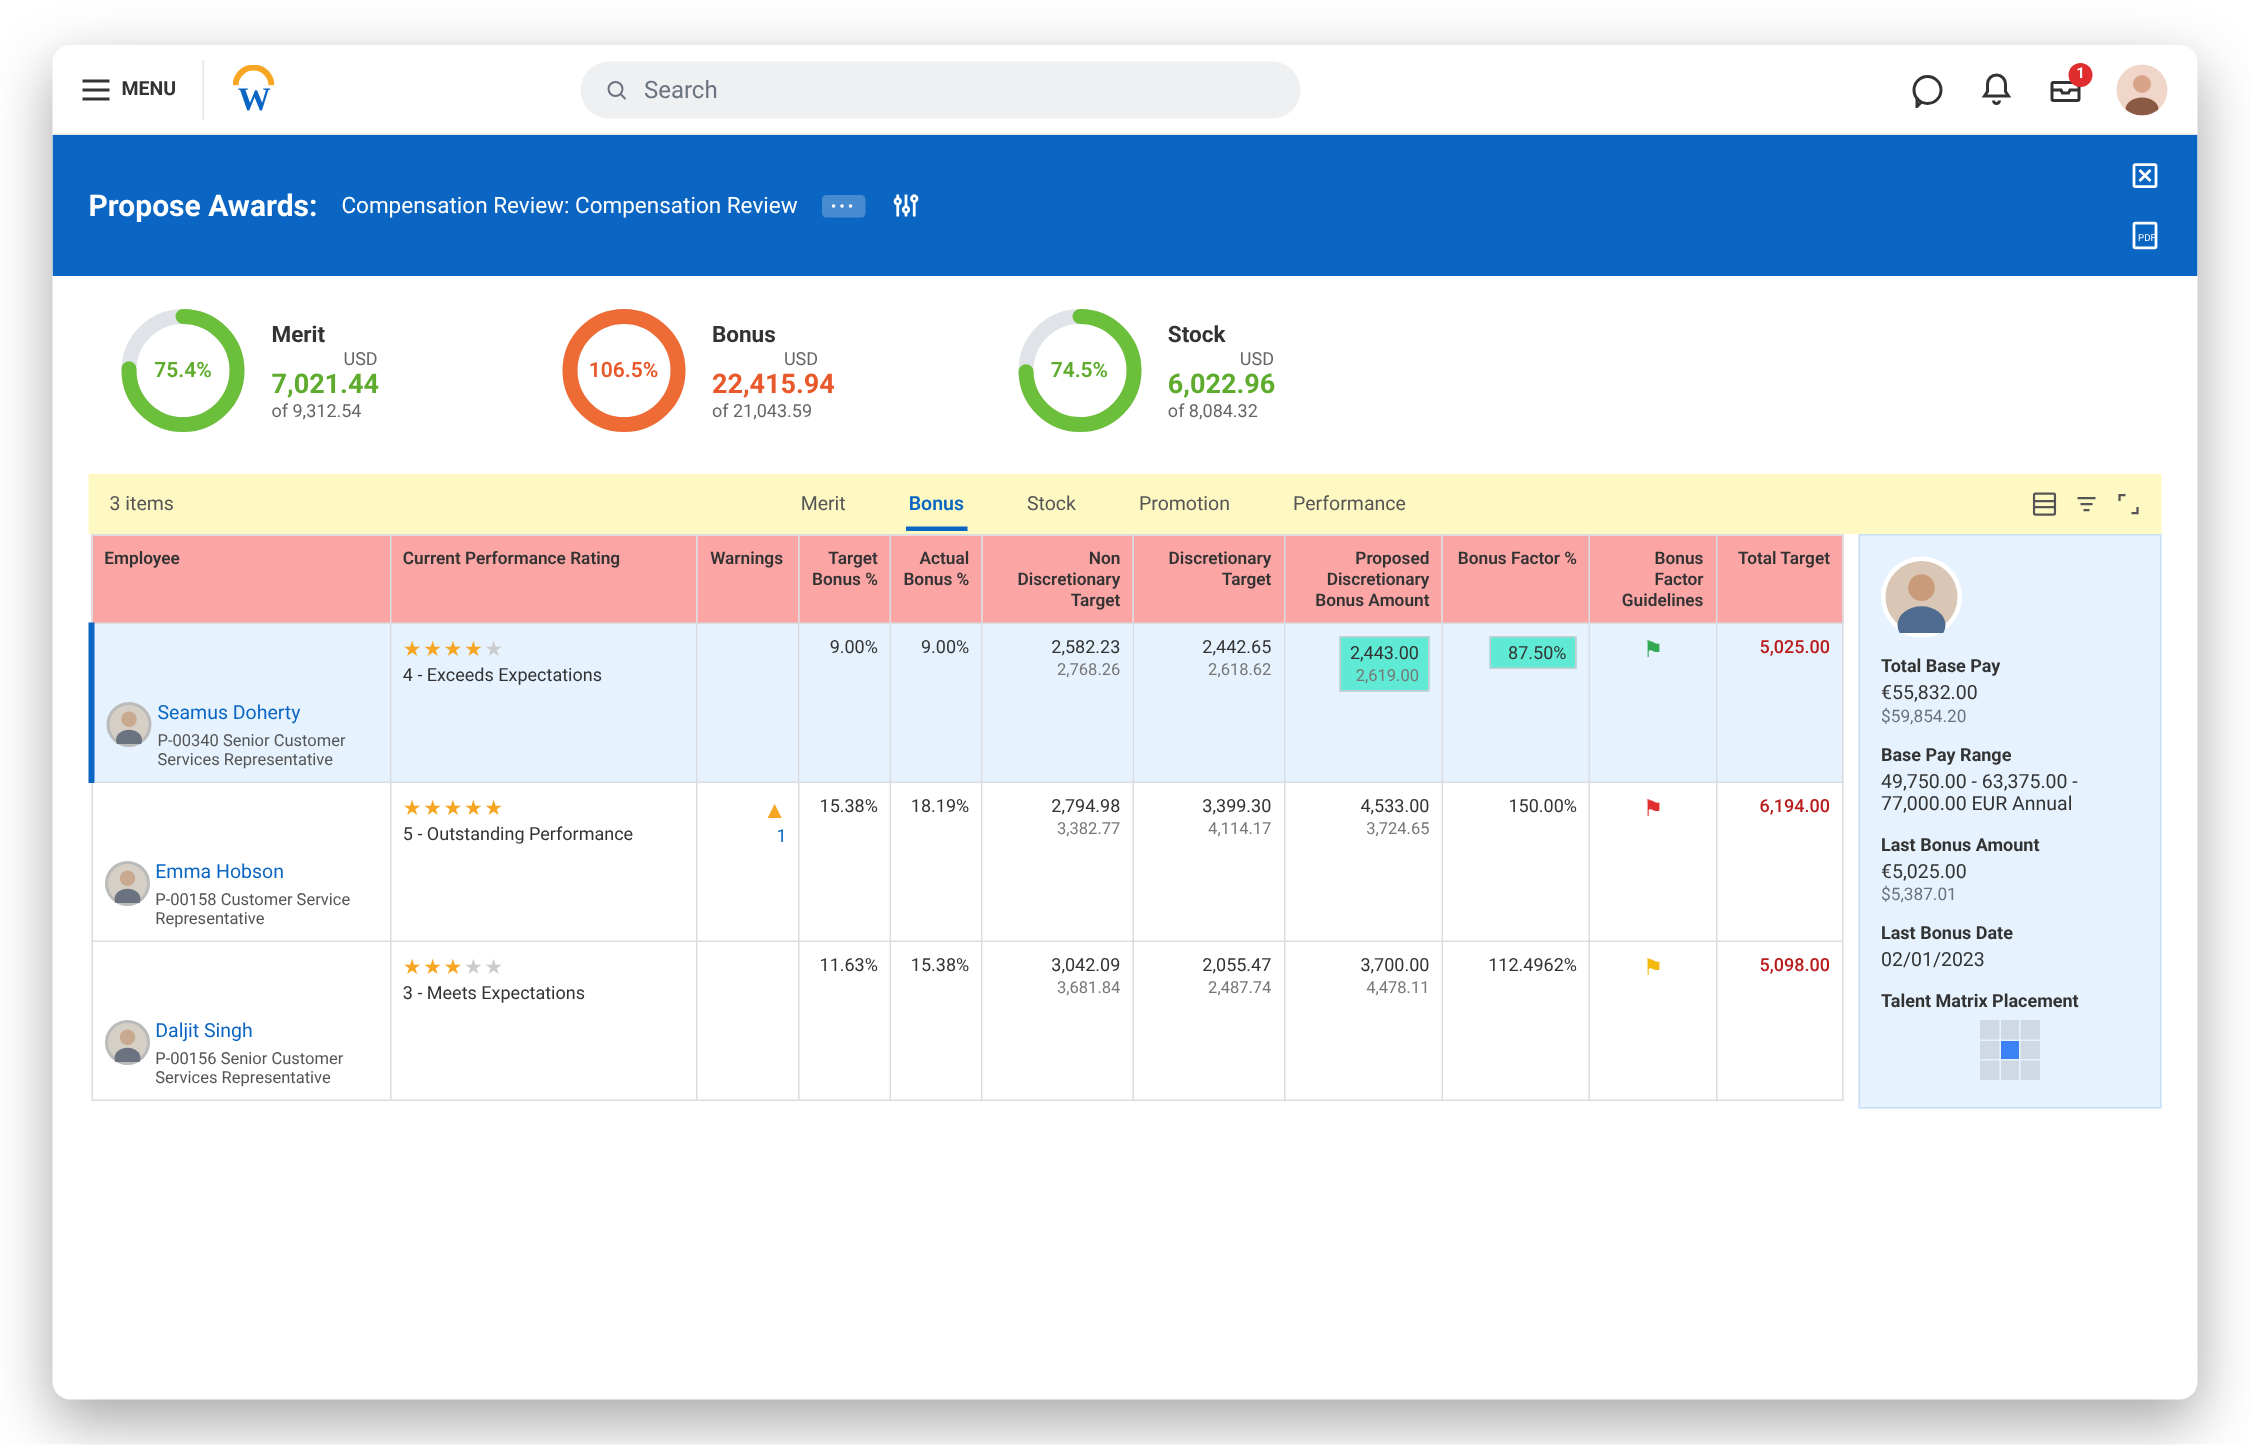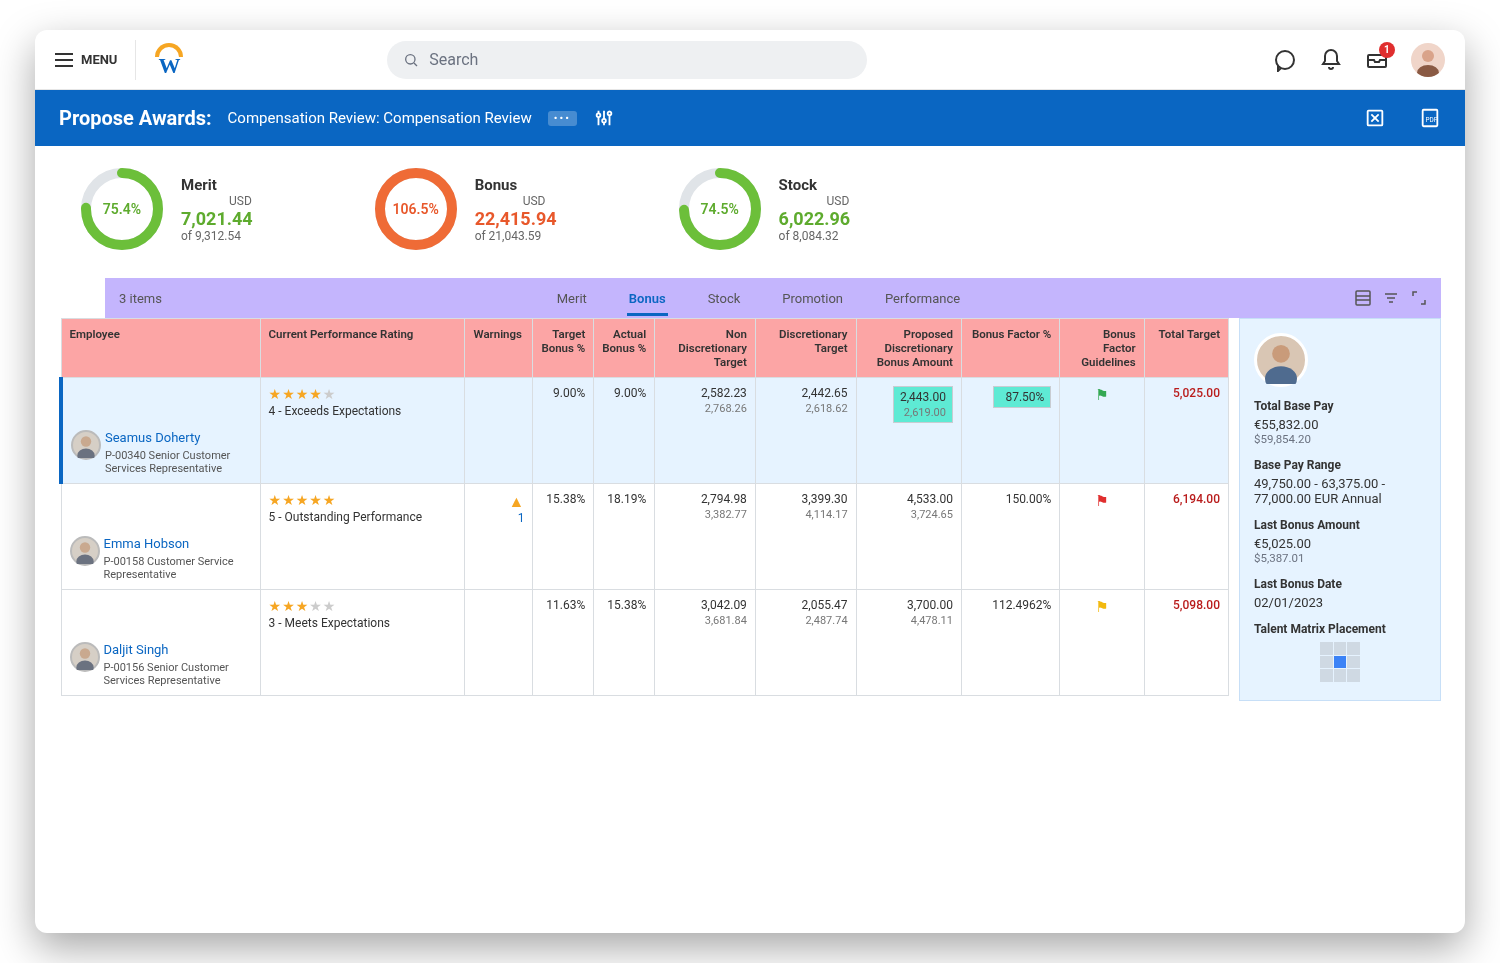--- a/index.html
+++ b/index.html
@@ -21,42 +21,42 @@
 .top-icons { margin-left: auto; display: flex; align-items: center; gap: 22px; }
 .icon-btn { width: 24px; height: 24px; color: #333; cursor: pointer; position: relative; }
 .badge { position: absolute; top: -6px; right: -6px; background: #e02e2e; color: #fff; width: 16px; height: 16px; border-radius: 50%; font-size: 10px; display: flex; align-items: center; justify-content: center; font-weight: 700; }
 .avatar { width: 34px; height: 34px; border-radius: 50%; background: #f0d5c9; overflow: hidden; }
 
 
 .blue-header { background: #0a66c2; color: #fff; padding: 16px 24px; display: flex; align-items: center; gap: 16px; }
 .blue-title { font-size: 20px; font-weight: 700; }
 .blue-sub { font-size: 15px; font-weight: 400; }
 .blue-chip { background: rgba(255,255,255,0.25); border-radius: 3px; padding: 1px 6px; font-size: 11px; letter-spacing: 2px; }
-.blue-actions { margin-left: auto; display: flex; gap: 33px; }
+.blue-actions { margin-left: auto; display: flex; gap: 18px; flex-direction: column; }
 .blue-icon { width: 22px; height: 22px; cursor: pointer; }
 
 
 .content { padding: 20px 24px; }
 .section-title { font-weight: 700; font-size: 18px; margin-bottom: 18px; }
 
 .budget-row { display: flex; gap: 120px; margin-bottom: 26px; padding-left: 20px; }
 .budget-item { display: flex; align-items: center; gap: 16px; }
 .donut { width: 86px; height: 86px; position: relative; }
 .donut svg { transform: rotate(-90deg); }
 .donut-label { position: absolute; inset: 0; display: flex; align-items: center; justify-content: center; font-weight: 600; font-size: 14px; }
 .budget-text .b-name { font-weight: 700; font-size: 15px; }
 .budget-text .b-cur { font-size: 12px; color: #666; padding-left: 48px; }
 .budget-text .b-val { font-weight: 700; font-size: 18px; }
 .budget-text .b-of { font-size: 12px; color: #666; }
 .merit-color { color: #5eab2e; }
 .bonus-color { color: #e8582b; }
 .stock-color { color: #5eab2e; }
 
 
-.table-strip { background: #c4b5fd; display: flex; align-items: center; padding: 0 14px; height: 40px; font-size: 13px; color: #555; margin-left: 46px; }
+.table-strip { background: #fef9c3; display: flex; align-items: center; padding: 0 14px; height: 40px; font-size: 13px; color: #555; }
 .tabs { display: flex; gap: 38px; margin: 0 auto; }
 .tab { padding: 10px 2px; cursor: pointer; position: relative; }
 .tab.active { color: #0a66c2; font-weight: 600; }
 .tab.active::after { content: ""; position: absolute; bottom: 0; left: 0; right: 0; height: 3px; background: #0a66c2; }
 .strip-icons { display: flex; gap: 12px; }
 .strip-icons .sicon { width: 16px; height: 16px; cursor: pointer; color: #555; }
 
 
 .main-row { display: flex; gap: 10px; align-items: flex-start; }
 .table-wrap { flex: 1; }

